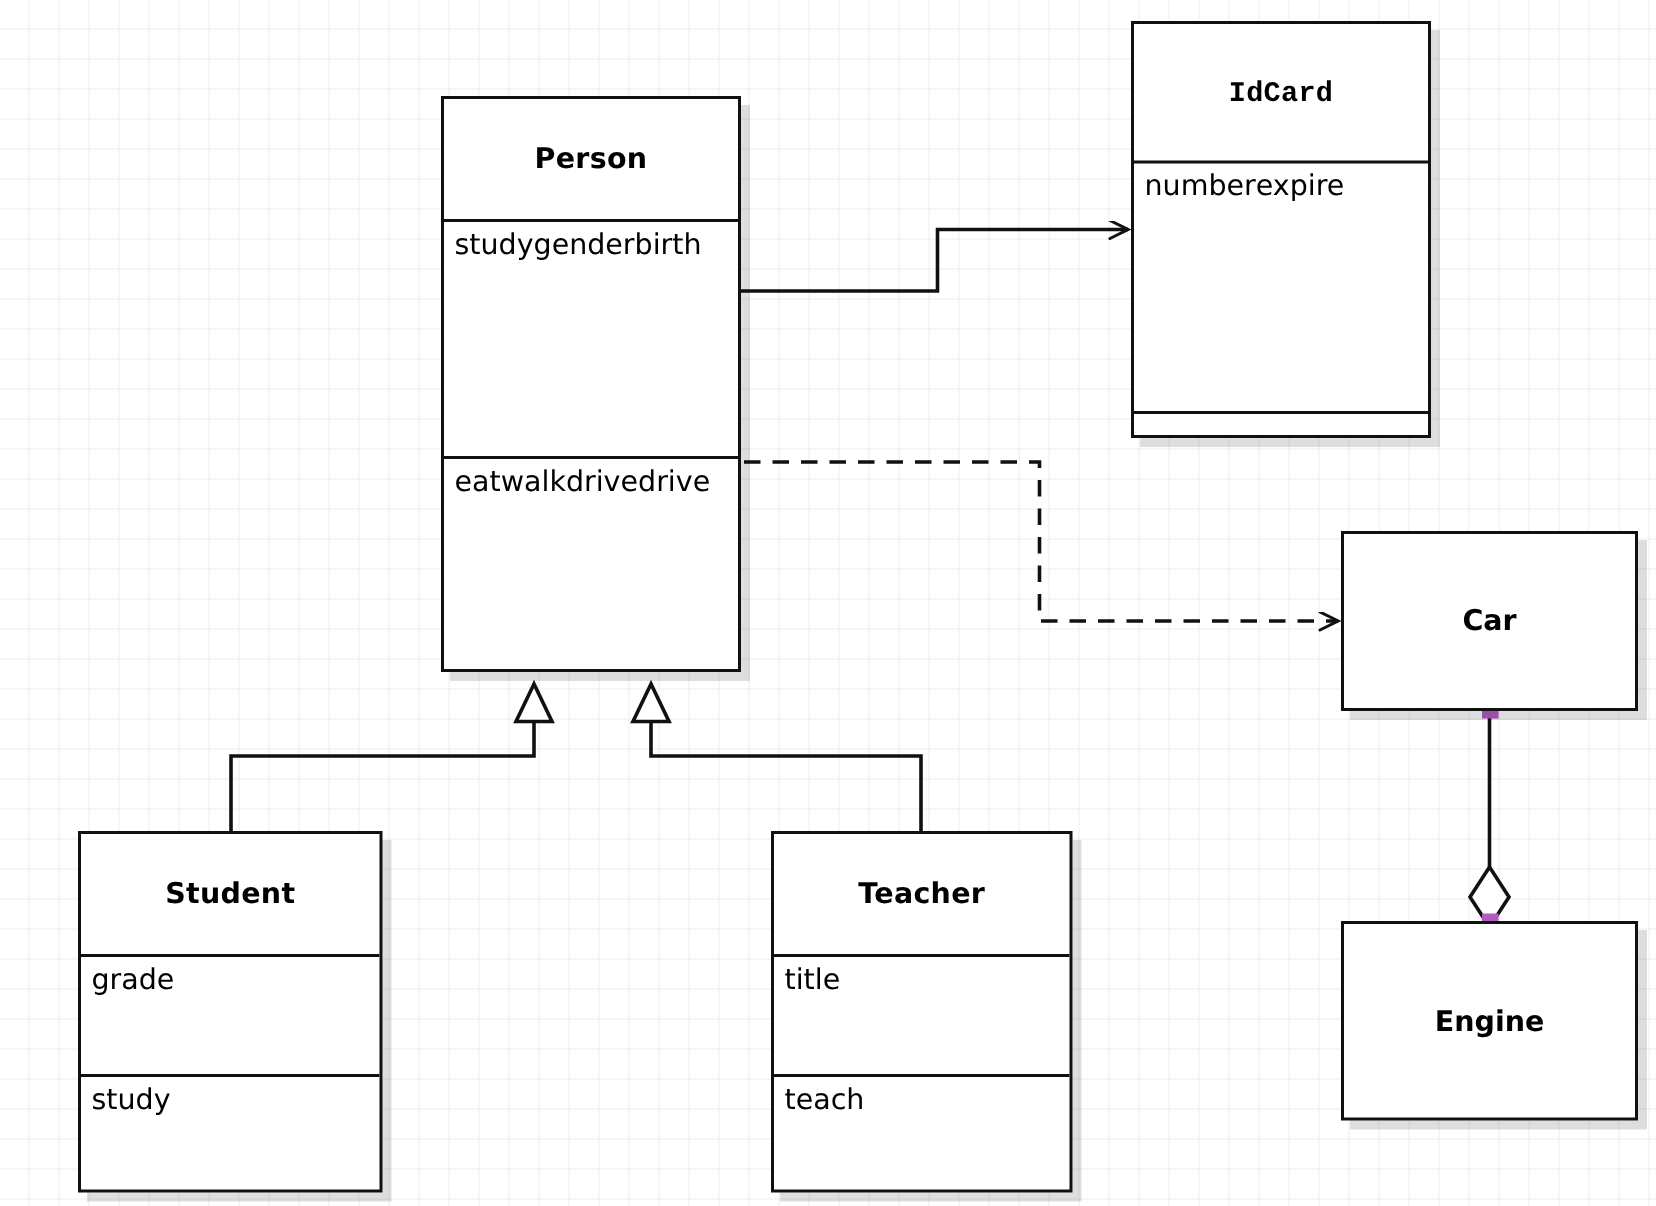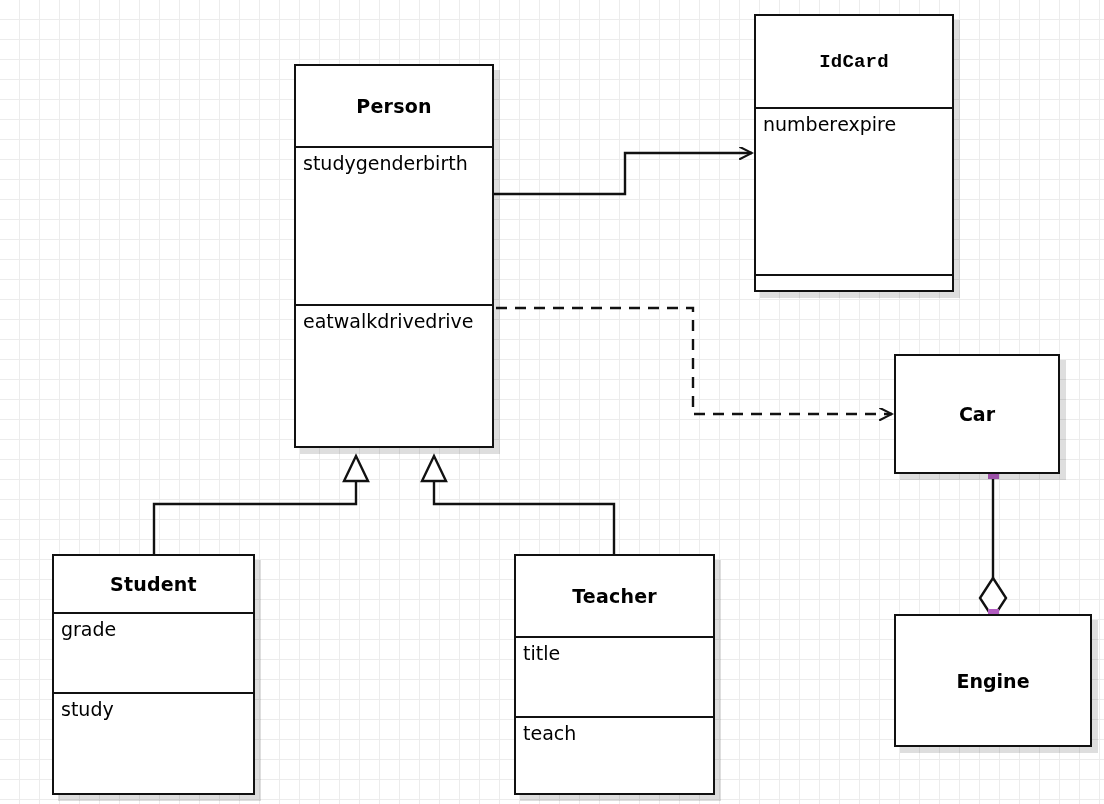--- a/index.html
+++ b/index.html
@@ -146,21 +146,21 @@
       <span>IdCard</span>
     </div>
     <div class="compartment cmp-list" style="height:167px;">
       <div class="member">number</div>
       <div class="member">expire</div>
     </div>
     <div class="compartment cmp-empty" style="height:34px;"></div>
   </div>
 
   <div class="node" style="left:52px; top:554px; width:203px; height:241px;">
-    <div class="compartment cmp-title" style="height:56px;">
+    <div class="compartment cmp-title" style="height:80px;">
       <span>Student</span>
     </div>
     <div class="compartment cmp-list" style="height:80px;">
       <div class="member">grade</div>
     </div>
     <div class="compartment cmp-list" style="height:81px;">
       <div class="member">study</div>
     </div>
   </div>
 
@@ -169,21 +169,21 @@
       <span>Teacher</span>
     </div>
     <div class="compartment cmp-list" style="height:80px;">
       <div class="member">title</div>
     </div>
     <div class="compartment cmp-list" style="height:81px;">
       <div class="member">teach</div>
     </div>
   </div>
 
-  <div class="node" style="left:894px; top:354px; width:166px; height:120px;">
+  <div class="node" style="left:894px; top:354px; width:198px; height:120px;">
     <div class="solo-title">
       <span>Car</span>
     </div>
   </div>
 
   <div class="node" style="left:894px; top:614px; width:198px; height:133px;">
     <div class="solo-title">
       <span>Engine</span>
     </div>
   </div>

